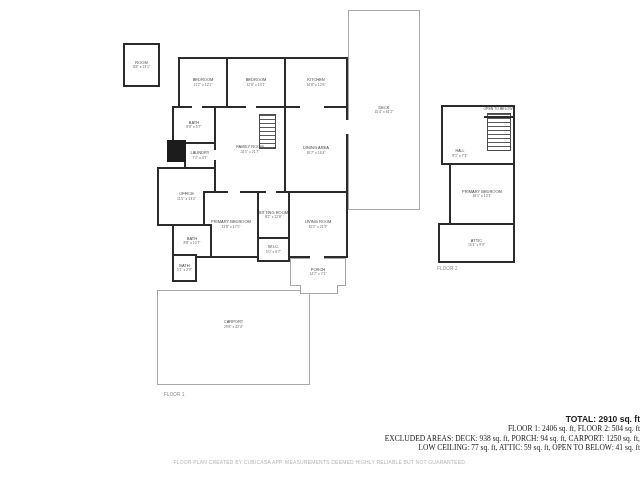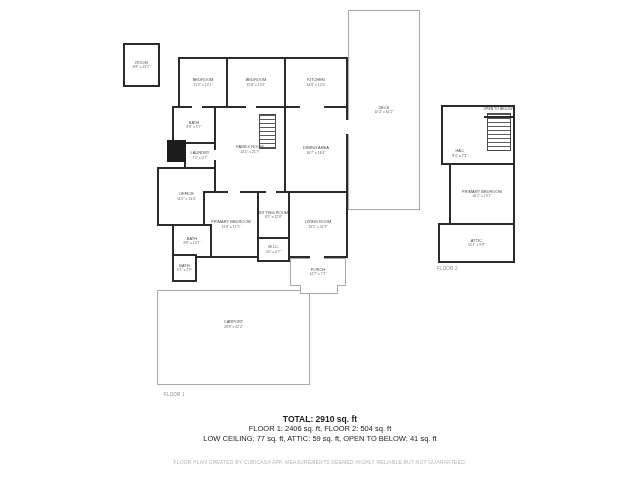--- a/index.html
+++ b/index.html
@@ -10,23 +10,23 @@
   .thin{border:1px solid #a8a8a8;}
   .lbl{text-align:center;color:#4a4a4a;font-size:4px;line-height:1.45;white-space:nowrap;}
   .lbl .dims{font-size:3.5px;color:#6a6a6a;}
   .stairs{position:absolute;box-sizing:border-box;border:1px solid #4a4a4a;
           background:repeating-linear-gradient(to bottom,#5a5a5a 0 1px,transparent 1px 4px);}
   .chimney{position:absolute;background:#1c1c1c;}
   .gap{position:absolute;background:#ffffff;}
   .wallline{position:absolute;background:#2b2b2b;}
   .floor-label{position:absolute;font-size:4.5px;color:#8a8a8a;letter-spacing:.2px;}
   .free-label{position:absolute;text-align:center;color:#4a4a4a;font-size:3.5px;line-height:1.4;white-space:nowrap;}
-  .summary{position:absolute;left:0;top:414px;width:640px;text-align:center;color:#1a1a1a;}
+  .summary{position:absolute;left:0;top:414px;width:640px;text-align:right;color:#1a1a1a;}
   .summary .total{font-size:8.5px;font-weight:bold;line-height:10px;}
-  .summary .sline{font-size:7.5px;line-height:9.5px;}
+  .summary .sline{font-size:7.5px;line-height:9.5px;font-family:Liberation Serif, serif;}
   .disclaimer{position:absolute;left:0;top:459px;width:640px;text-align:center;
               font-size:5px;color:#b5b5b5;letter-spacing:.2px;}
   
   .r-detached{left:123px;top:43px;width:37px;height:44px;border-width:2.5px;}
   .r-bedroom-west{left:178px;top:57px;width:50px;height:51px;}
   .r-bedroom-center{left:226px;top:57px;width:60px;height:51px;}
   .r-kitchen{left:284px;top:57px;width:64px;height:51px;}
   .r-bath-top{left:172px;top:106px;width:44px;height:38px;}
   .r-laundry{left:184px;top:142px;width:32px;height:27px;}
   .r-office{left:157px;top:167px;width:59px;height:59px;}
@@ -216,17 +216,18 @@
     <div>HALL</div>
     <div>9'1" x 7'1"</div>
   </div>
 
   <div class="floor-label fl1">FLOOR 1</div>
   <div class="floor-label fl2">FLOOR 2</div>
 
   <div class="summary">
     <div class="total">TOTAL: 2910 sq. ft</div>
     <div class="sline">FLOOR 1: 2406 sq. ft, FLOOR 2: 504 sq. ft</div>
+    <div class="sline">EXCLUDED AREAS: DECK: 938 sq. ft, PORCH: 94 sq. ft, CARPORT: 1250 sq. ft,</div>
     <div class="sline">LOW CEILING: 77 sq. ft, ATTIC: 59 sq. ft, OPEN TO BELOW: 41 sq. ft</div>
   </div>
 
   <div class="disclaimer">FLOOR PLAN CREATED BY CUBICASA APP. MEASUREMENTS DEEMED HIGHLY RELIABLE BUT NOT GUARANTEED.</div>
 </div>
 
 </body></html>

